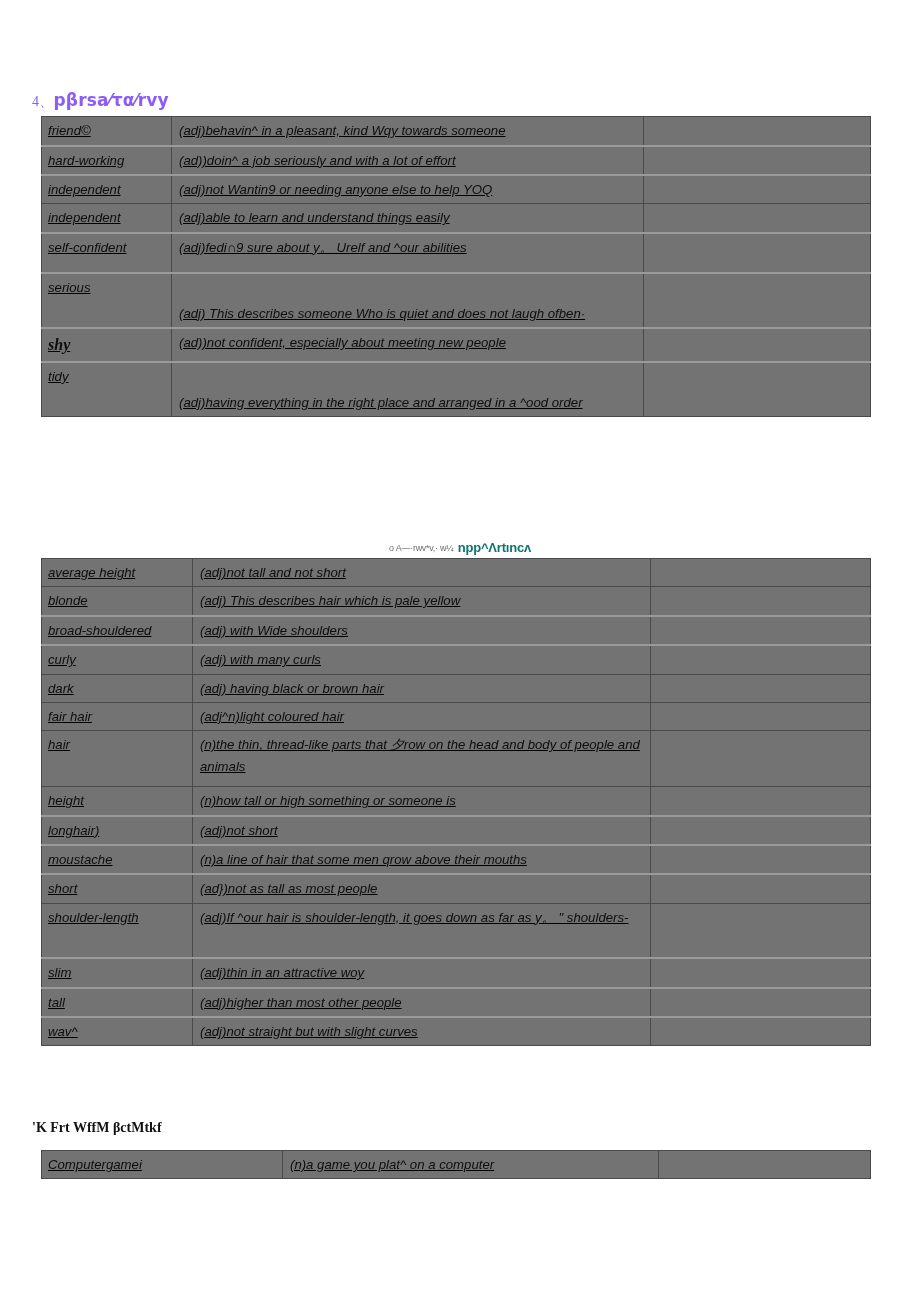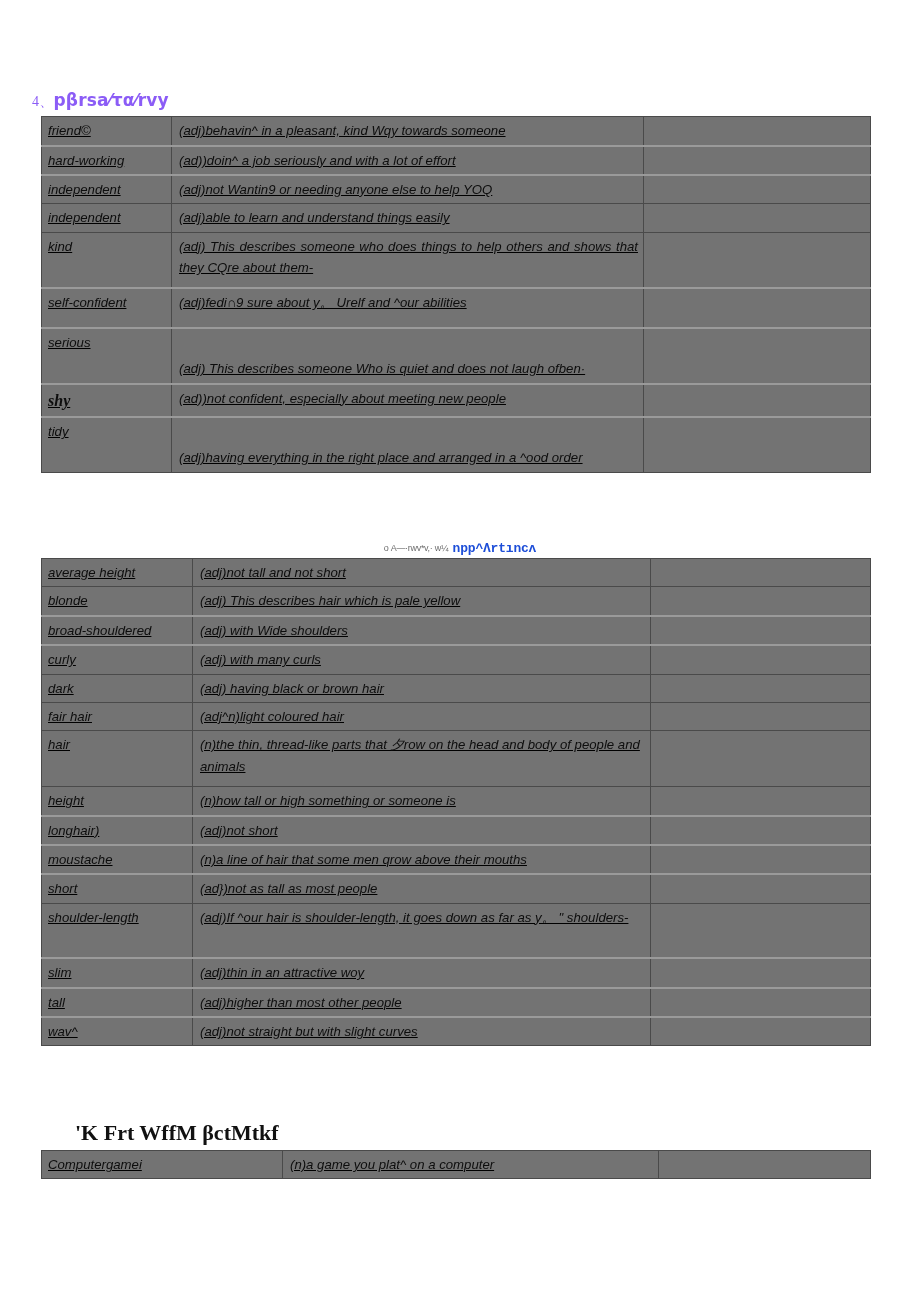--- a/index.html
+++ b/index.html
@@ -50,35 +50,34 @@
   }
   .heading-center .faint {
     font-family: "Liberation Sans", sans-serif;
     font-size: 9px;
     color: #6d6d6d;
     letter-spacing: -0.3px;
     vertical-align: 1px;
     text-align: right;
   }
   .heading-center .bold {
-    font-family: Liberation Mono, monospace;
+    font-family: Liberation Sans, sans-serif;
     font-weight: bold;
     font-size: 13px;
-    color: #1d4ed8;
+    color: #0f766e;
     letter-spacing: -0.2px;
   }
 
   .heading-script {
     position: absolute;
     font-family: "Liberation Serif", serif;
     font-weight: bold;
-    font-size: 22px;
+    font-size: 14px;
     white-space: nowrap;
     color: #111;
-    margin-left: 43px;
   }
 
   
   .vtable {
     position: absolute;
     border-collapse: collapse;
     table-layout: fixed;
     background: #737373;
     text-decoration: underline;
   }
@@ -153,25 +152,20 @@
       <tr class="greyline" style="height:14px;">
         <td class="term">independent</td>
         <td class="def">(adj)not Wantin9 or needing anyone else to help YOQ</td>
         <td class="blank"></td>
       </tr>
       <tr style="height:26px;">
         <td class="term">independent</td>
         <td class="def">(adj)able to learn and understand things easily</td>
         <td class="blank"></td>
       </tr>
-      <tr style="height:56px;">
-        <td class="term">kind</td>
-        <td class="def just">(adj) This describes someone who does things to help others and shows that they CQre about them-</td>
-        <td class="blank"></td>
-      </tr>
       <tr class="greyline" style="height:40px;">
         <td class="term">self-confident</td>
         <td class="def">(adj)fedi∩9 sure about y。 Urelf and ^our abilities</td>
         <td class="blank"></td>
       </tr>
       <tr class="greyline" style="height:53px;">
         <td class="term">serious</td>
         <td class="def lowdef">(adj) This describes someone Who is quiet and does not laugh ofben·</td>
         <td class="blank"></td>
       </tr>

